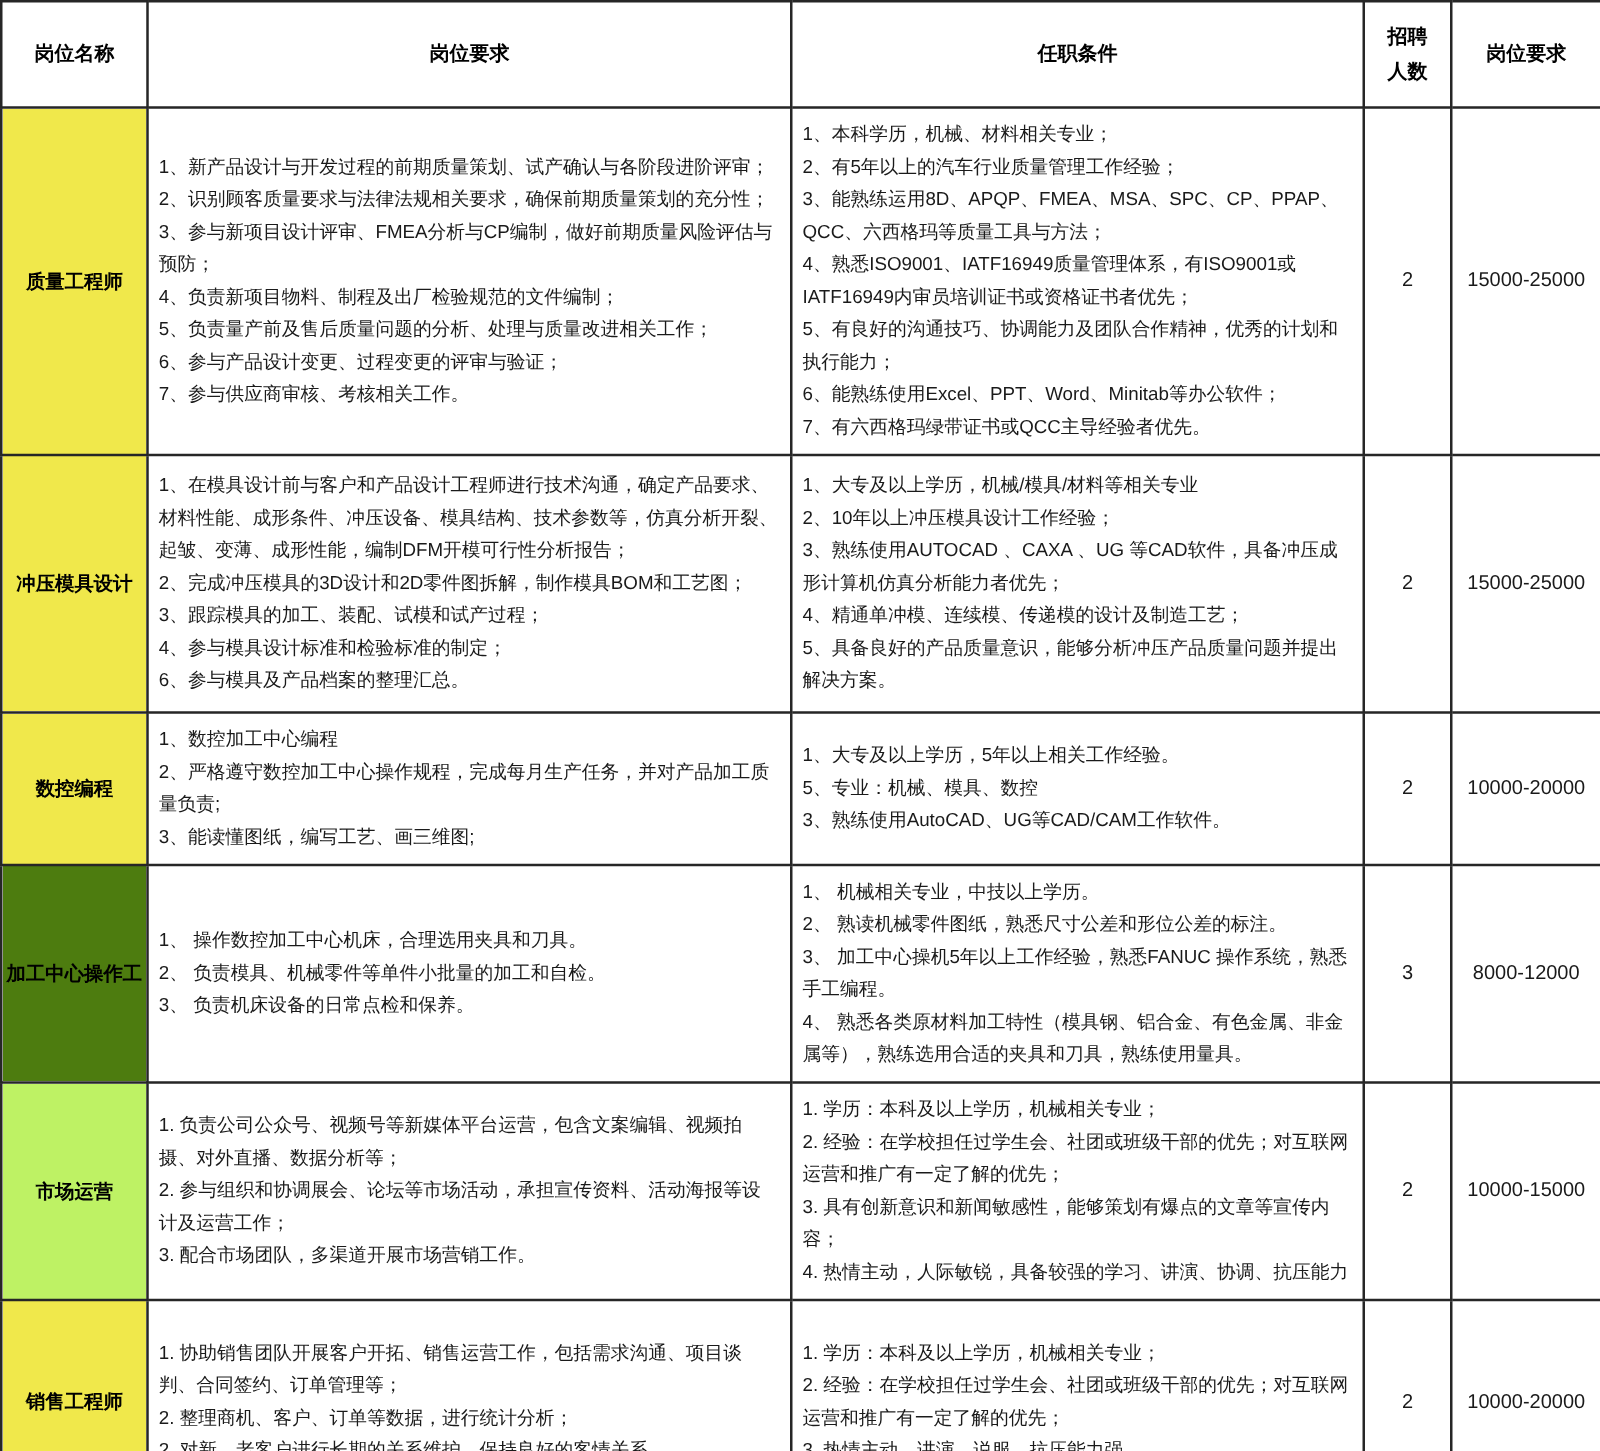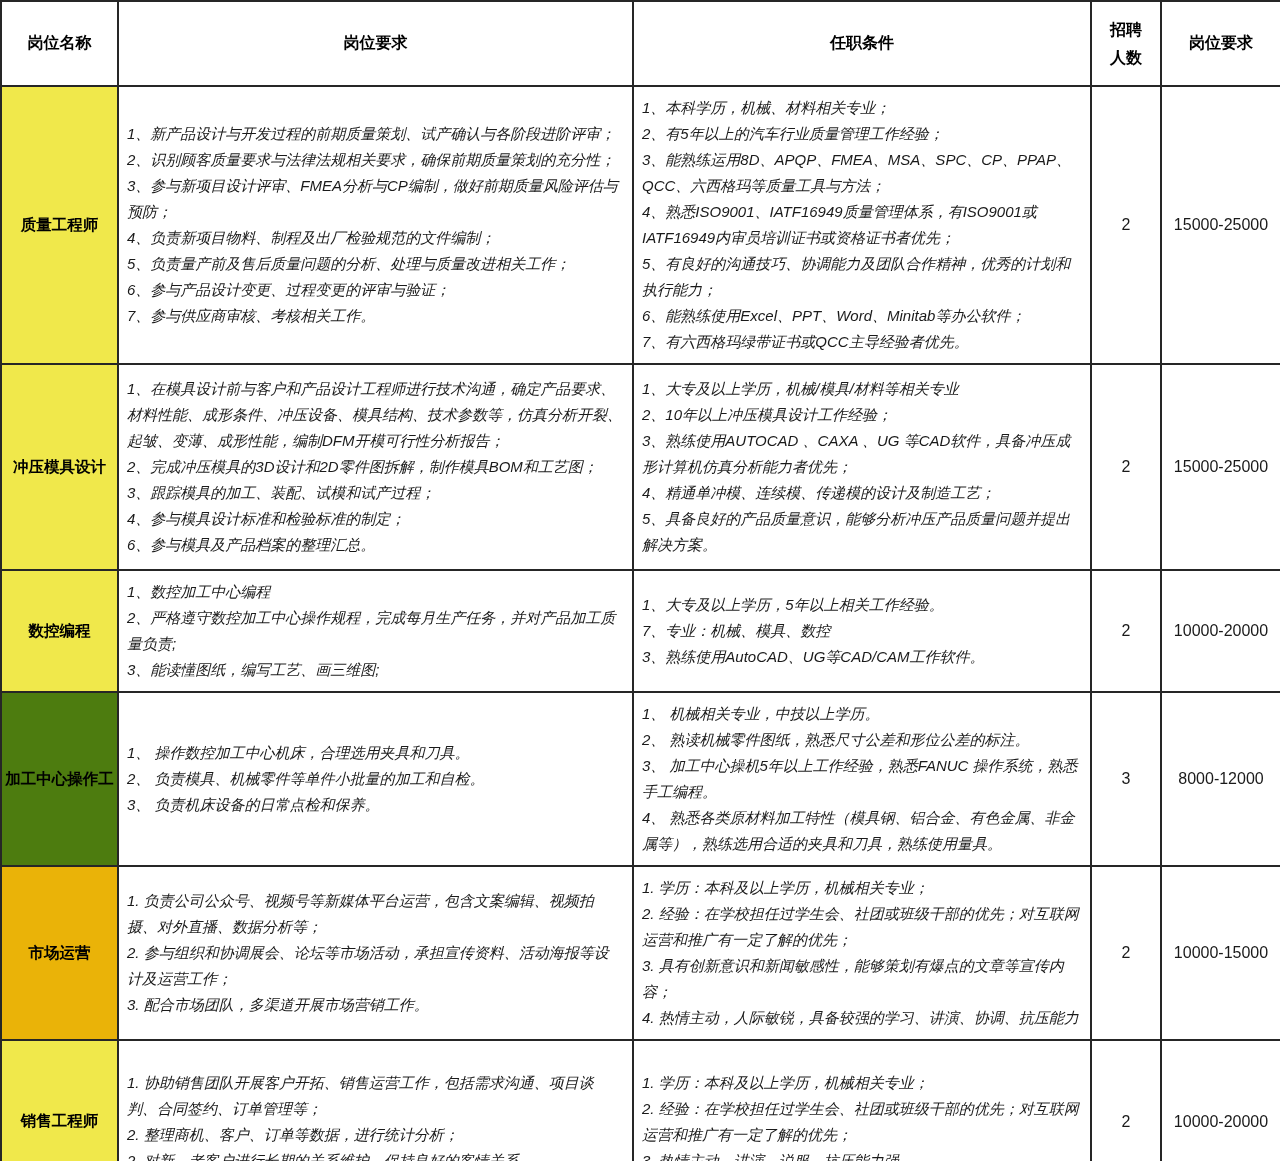--- a/index.html
+++ b/index.html
@@ -37,21 +37,21 @@
     vertical-align: middle;
     padding: 8px 10px 8px 8px;
     text-align: left;
   }
   td.cell-count, td.cell-salary {
     text-align: center;
     vertical-align: middle;
     font-size: 16px;
     padding: 2px;
   }
-  .item { margin: 0; padding: 0; font-style: italic; }
+  .item { margin: 0; padding: 0; }
   
   tbody tr:nth-child(1) { height: 273px; }
   tbody tr:nth-child(2) { height: 206px; }
   tbody tr:nth-child(3) { height: 117px; }
   tbody tr:nth-child(4) { height: 169px; }
   tbody tr:nth-child(5) { height: 166px; }
   tbody tr:nth-child(6) { height: 163px; }
 </style>
 </head>
 <body>
@@ -119,21 +119,21 @@
       </tr>
       <tr>
         <td class="cell-title" style="background: rgb(240, 232, 75);">数控编程</td>
         <td class="cell-req">
           <div class="item">1、数控加工中心编程</div>
           <div class="item">2、严格遵守数控加工中心操作规程，完成每月生产任务，并对产品加工质量负责;</div>
           <div class="item">3、能读懂图纸，编写工艺、画三维图;</div>
         </td>
         <td class="cell-cond">
           <div class="item">1、大专及以上学历，5年以上相关工作经验。</div>
-          <div class="item">7、专业：机械、模具、数控</div>
+          <div class="item">5、专业：机械、模具、数控</div>
           <div class="item">3、熟练使用AutoCAD、UG等CAD/CAM工作软件。</div>
         </td>
         <td class="cell-count">2</td>
         <td class="cell-salary">10000-20000</td>
       </tr>
       <tr>
         <td class="cell-title" style="background: #4d7c0f;">加工中心操作工</td>
         <td class="cell-req">
           <div class="item">1、 操作数控加工中心机床，合理选用夹具和刀具。</div>
           <div class="item">2、 负责模具、机械零件等单件小批量的加工和自检。</div>
@@ -142,21 +142,21 @@
         <td class="cell-cond">
           <div class="item">1、 机械相关专业，中技以上学历。</div>
           <div class="item">2、 熟读机械零件图纸，熟悉尺寸公差和形位公差的标注。</div>
           <div class="item">3、 加工中心操机5年以上工作经验，熟悉FANUC 操作系统，熟悉手工编程。</div>
           <div class="item">4、 熟悉各类原材料加工特性（模具钢、铝合金、有色金属、非金属等），熟练选用合适的夹具和刀具，熟练使用量具。</div>
         </td>
         <td class="cell-count">3</td>
         <td class="cell-salary">8000-12000</td>
       </tr>
       <tr>
-        <td class="cell-title" style="background: #eab308;">市场运营</td>
+        <td class="cell-title" style="background: #bef264;">市场运营</td>
         <td class="cell-req">
           <div class="item">1. 负责公司公众号、视频号等新媒体平台运营，包含文案编辑、视频拍摄、对外直播、数据分析等；</div>
           <div class="item">2. 参与组织和协调展会、论坛等市场活动，承担宣传资料、活动海报等设计及运营工作；</div>
           <div class="item">3. 配合市场团队，多渠道开展市场营销工作。</div>
         </td>
         <td class="cell-cond">
           <div class="item">1. 学历：本科及以上学历，机械相关专业；</div>
           <div class="item">2. 经验：在学校担任过学生会、社团或班级干部的优先；对互联网运营和推广有一定了解的优先；</div>
           <div class="item">3. 具有创新意识和新闻敏感性，能够策划有爆点的文章等宣传内容；</div>
           <div class="item">4. 热情主动，人际敏锐，具备较强的学习、讲演、协调、抗压能力</div>

